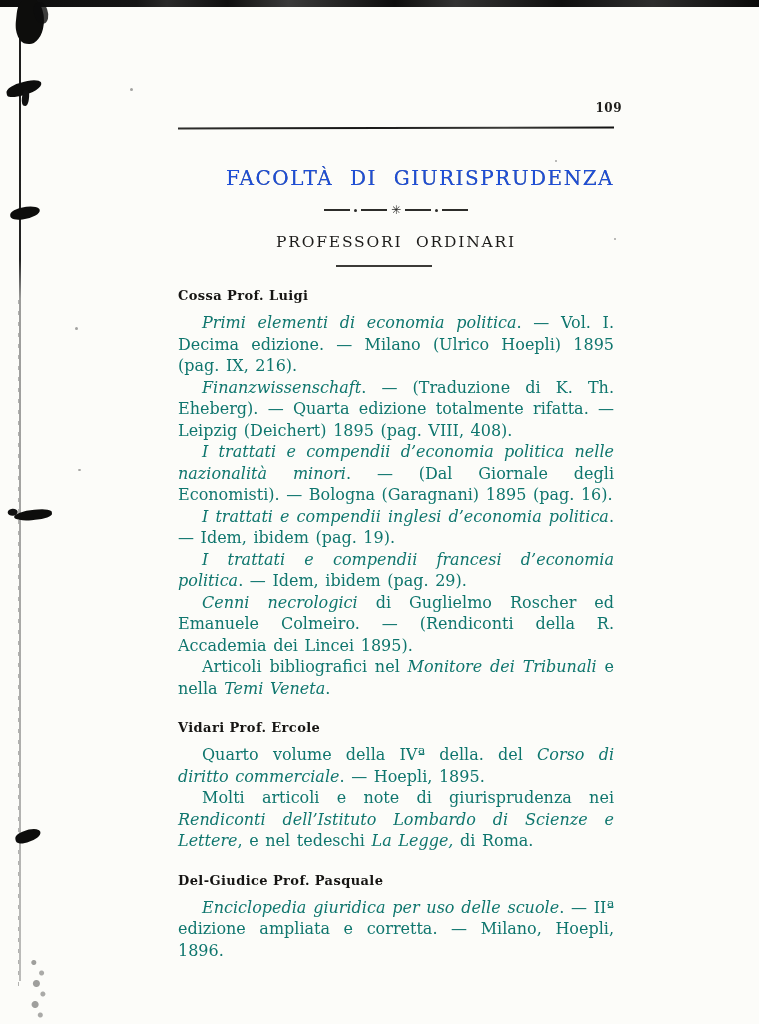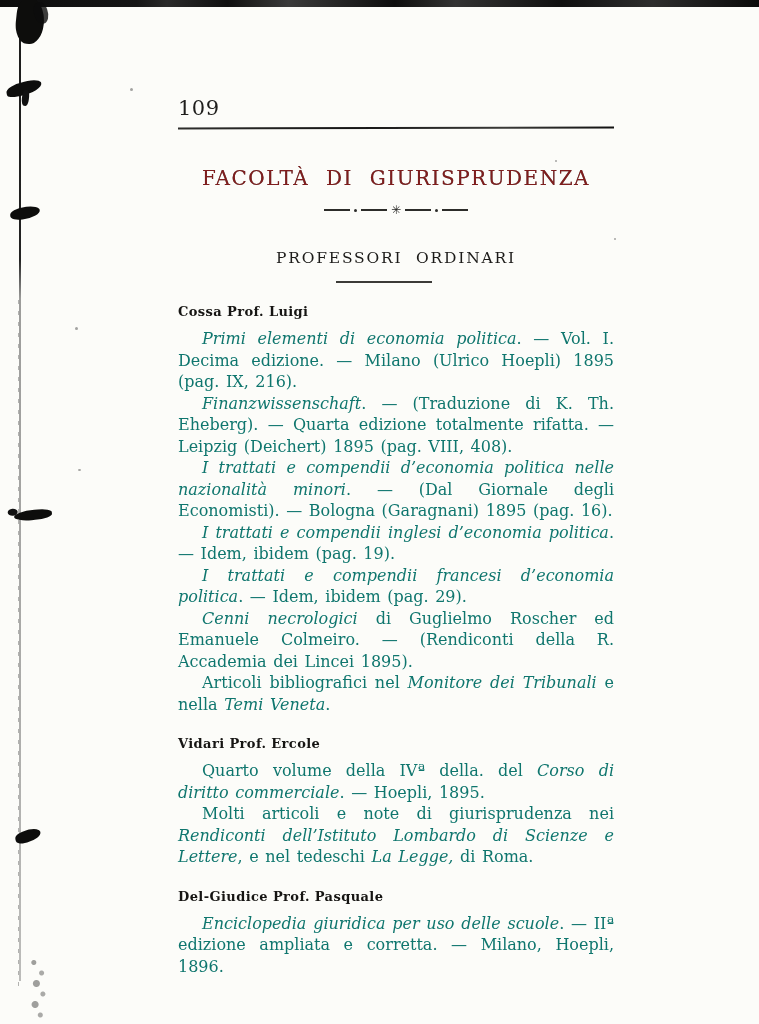--- a/index.html
+++ b/index.html
@@ -32,28 +32,28 @@
     background:
       radial-gradient(circle at 30% 15%, rgba(40,40,38,.8) 0 2px, transparent 3px),
       radial-gradient(circle at 60% 30%, rgba(40,40,38,.7) 0 2px, transparent 3px),
       radial-gradient(circle at 40% 45%, rgba(40,40,38,.8) 0 3px, transparent 4px),
       radial-gradient(circle at 65% 60%, rgba(40,40,38,.7) 0 2px, transparent 3px),
       radial-gradient(circle at 35% 75%, rgba(40,40,38,.8) 0 3px, transparent 4px),
       radial-gradient(circle at 55% 90%, rgba(40,40,38,.7) 0 2px, transparent 3px);}
   .speck{position:absolute;background:rgba(30,30,30,.4);border-radius:50%;}
   
   .content{position:absolute;left:178px;top:96px;width:436px;}
-  .page-number{text-align:left;font-size:21px;letter-spacing:.5px;margin-right:-8px;height:24px;line-height:24px;}
+  .page-number{text-align:right;font-size:12px;letter-spacing:.5px;margin-right:-8px;height:24px;line-height:24px;font-weight:bold;}
   .head-rule{margin-top:7px;height:2px;background:linear-gradient(90deg,#2e2e2c,#161616 40%,#3a3a38 75%,#111);transform:rotate(-.15deg);}
-  .faculty-title{margin-top:37px;text-align:center;font-size:20px;letter-spacing:1.5px;word-spacing:9px;color:#7f1d1d;text-shadow:0 0 .5px rgba(20,20,18,.6);}
+  .faculty-title{margin-top:37px;text-align:right;font-size:20px;letter-spacing:1.5px;word-spacing:9px;color:#1d4ed8;text-shadow:0 0 .5px rgba(20,20,18,.6);}
   .ornament{margin-top:13px;display:flex;align-items:center;justify-content:center;gap:4px;color:#2a2a28;height:14px;}
   .ornament .oline{width:26px;height:1.5px;background:#2c2c2a;}
   .ornament .odot{width:3px;height:3px;background:#2c2c2a;border-radius:50%;}
   .ornament .oglyph{font-family:"DejaVu Sans",sans-serif;font-size:12px;line-height:12px;}
-  .section-title{margin-top:32px;text-align:center;font-size:15.5px;letter-spacing:1.8px;word-spacing:7px;color:#1c1b19;}
+  .section-title{margin-top:16px;text-align:center;font-size:15.5px;letter-spacing:1.8px;word-spacing:7px;color:#1c1b19;}
   .short-rule{margin:14px auto 0;width:96px;height:2px;background:#3c3b38;transform:translateX(-12px);}
   .prof-section{margin-top:0;}
   .prof-name{margin:21px 0 0;text-align:left;font-size:13px;font-weight:bold;letter-spacing:.4px;color:#161513;}
   .entries{margin-top:9px;}
   .entries p{
     margin:0;font-size:16px;line-height:21.5px;
     text-align:justify;text-indent:24px;
     word-spacing:1.5px;color:#0f766e;
   }
   .entries p .it{font-style:italic;}

